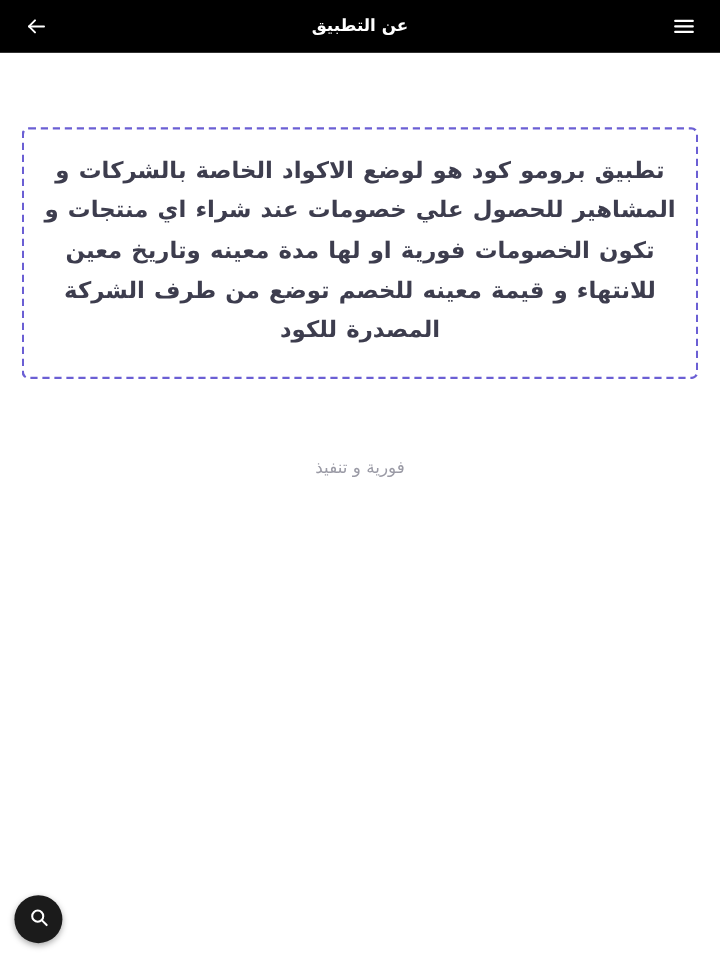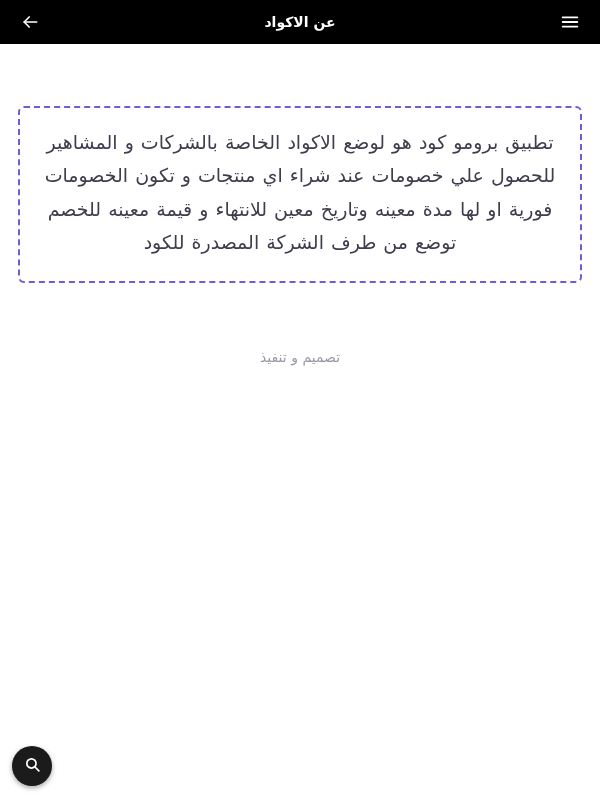--- a/index.html
+++ b/index.html
@@ -56,21 +56,21 @@
     border-radius: 6px;
     padding: 18px 16px 22px 16px;
     box-sizing: border-box;
   }
   .about-text {
     direction: rtl;
     text-align: center;
     color: #3d3d4e;
     font-size: 19px;
     line-height: 1.75;
-    font-weight: normal;
+    font-weight: bold;
     word-spacing: 1px;
   }
 
   .credit {
     margin-top: 66px;
     text-align: center;
     direction: rtl;
     color: #9a9aa5;
     font-size: 14px;
   }
@@ -110,40 +110,40 @@
 <div class="appbar">
   <div class="icon-btn">
     <span>
       <svg width="20" height="20" viewBox="0 0 24 24" fill="none" stroke="#ffffff" stroke-width="2" stroke-linecap="round" stroke-linejoin="round">
         <line x1="20" y1="12" x2="5" y2="12"></line>
         <polyline points="11,18 5,12 11,6"></polyline>
       </svg>
     </span>
   </div>
 
-  <div class="appbar-title">عن الاكواد</div>
+  <div class="appbar-title">عن التطبيق</div>
 
   <div class="icon-btn">
     <span>
       <svg width="22" height="22" viewBox="0 0 24 24" fill="none" stroke="#ffffff" stroke-width="2" stroke-linecap="round">
         <line x1="4" y1="7" x2="20" y2="7"></line>
         <line x1="4" y1="12" x2="20" y2="12"></line>
         <line x1="4" y1="17" x2="20" y2="17"></line>
       </svg>
     </span>
   </div>
 </div>
 
 <div class="content">
 
   <div class="about-box">
     <div class="about-text">تطبيق برومو كود هو لوضع الاكواد الخاصة بالشركات و المشاهير للحصول علي خصومات عند شراء اي منتجات و تكون الخصومات فورية او لها مدة معينه وتاريخ معين للانتهاء و قيمة معينه للخصم توضع من طرف الشركة المصدرة للكود</div>
   </div>
 
-  <div class="credit">تصميم و تنفيذ</div>
+  <div class="credit">فورية و تنفيذ</div>
 
 
 </div>
 
 <div class="fab">
   <span>
     <svg width="17" height="17" viewBox="0 0 24 24" fill="none" stroke="#ffffff" stroke-width="2.4" stroke-linecap="round">
       <circle cx="10.5" cy="10.5" r="6.5"></circle>
       <line x1="15.5" y1="15.5" x2="21" y2="21"></line>
     </svg>

